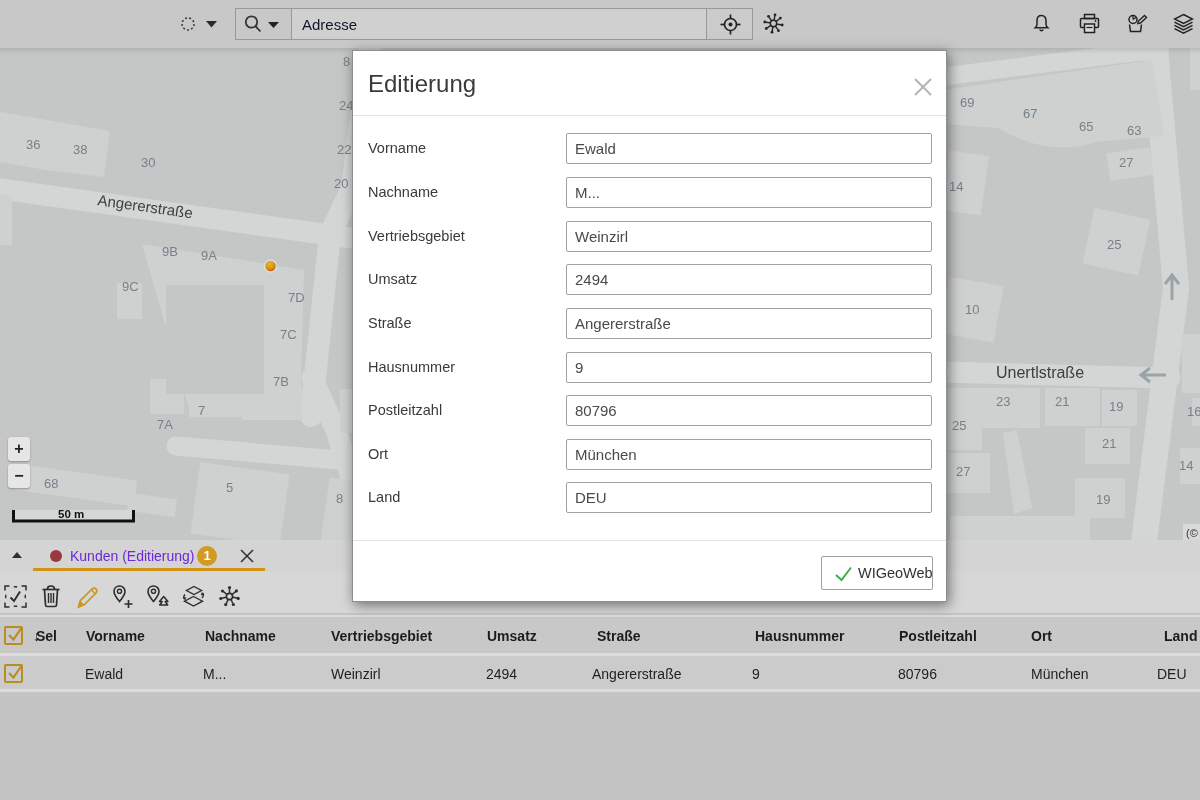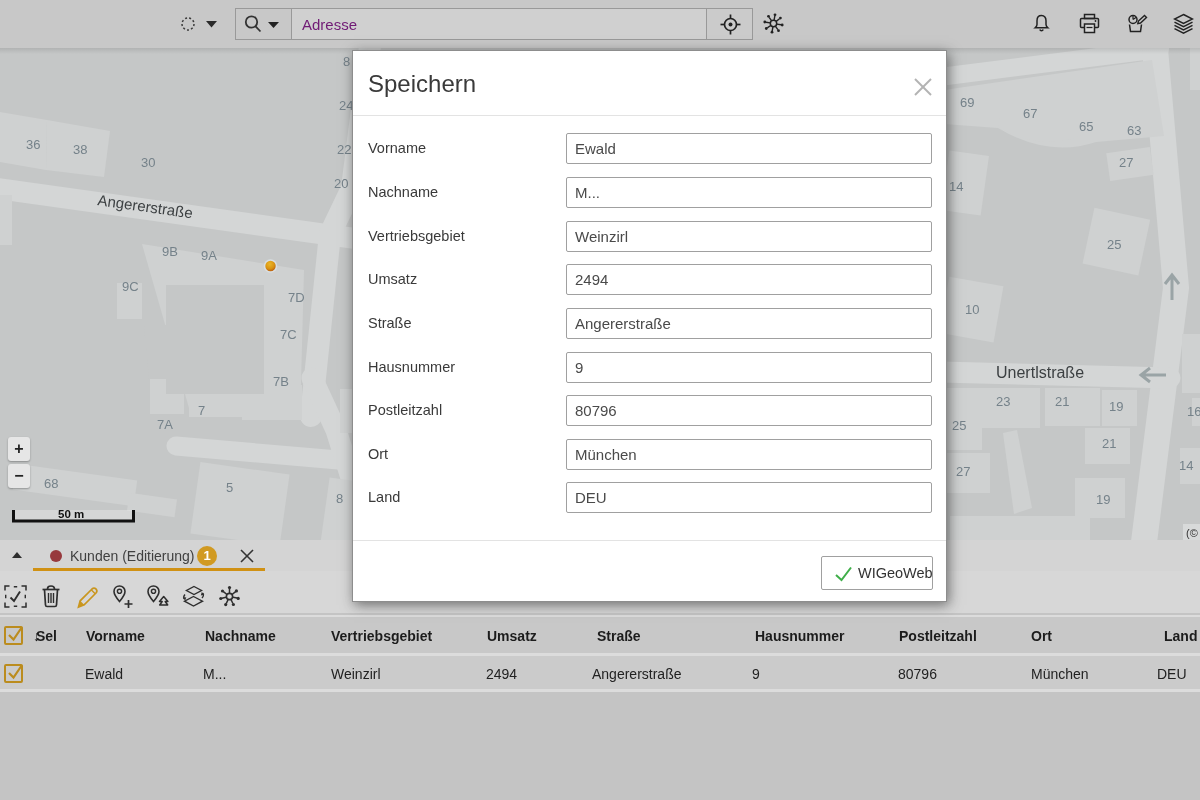--- a/index.html
+++ b/index.html
@@ -8,38 +8,38 @@
 #app { position:absolute; left:0; top:0; width:1200px; height:800px; }
 
 
 #topbar { position:absolute; left:0; top:0; width:1200px; height:48px; background:#c8c8c8; z-index:30; }
 #logo { position:absolute; left:17px; top:2px; width:151px; height:45px; background:#b5841a; color:#ececec; font-weight:bold; font-size:23px; display:flex; align-items:flex-end; justify-content:flex-end; padding:0 5px 3px 0; line-height:1; }
 .tb-ico { position:absolute; top:0; }
 
 
 #searchbox { position:absolute; left:235px; top:8px; width:472px; height:32px; border:1px solid #999; background:#d0d0d0; }
 #searchbtn { position:absolute; left:0; top:0; width:56px; height:30px; border-right:1px solid #999; background:#c8c8c8; }
-#searchinput { position:absolute; left:66px; top:7px; font-size:15px; color:#701a75; }
+#searchinput { position:absolute; left:66px; top:7px; font-size:15px; color:#0f172a; }
 #locatebtn { position:absolute; left:706px; top:8px; width:47px; height:32px; border:1px solid #999; background:#cbcbcb; }
 
 
 #map { position:absolute; left:0; top:48px; width:1200px; height:495px; z-index:1; }
 
 
 #zoomctl { position:absolute; left:8px; top:437px; width:22px; z-index:5; }
 .zbtn { width:22px; height:24px; background:#e6e6e6; color:#222; font-weight:bold; font-size:16px; text-align:center; line-height:23px; box-shadow:0 1px 2px rgba(0,0,0,0.3); }
 .zbtn.up { border-radius:3px; margin-bottom:3px; }
 .zbtn.dn { border-radius:3px; }
 
 
 #panel { position:absolute; left:0; top:540px; width:1200px; height:260px; background:#c4c4c4; z-index:10; }
 #tabbar { position:absolute; left:0; top:0; width:1200px; height:31px; background:#d4d4d4; }
 #collapse { position:absolute; left:12px; top:12px; width:0; height:0; border-left:5.5px solid transparent; border-right:5.5px solid transparent; border-bottom:6.5px solid #2e2e2e; }
 #reddot { position:absolute; left:50px; top:10px; width:12px; height:12px; border-radius:50%; background:#97393d; }
-#tabtext { position:absolute; left:70px; top:8px; font-size:14px; color:#404040; }
+#tabtext { position:absolute; left:70px; top:8px; font-size:14px; color:#6d28d9; }
 #badge { position:absolute; left:197px; top:6px; width:20px; height:20px; border-radius:50%; background:#d19a22; color:#fff; font-size:13px; font-weight:bold; text-align:center; line-height:20px; }
 #tabline { position:absolute; left:33px; top:28px; width:232px; height:3px; background:#d09114; }
 #tabclose { position:absolute; left:239px; top:8px; }
 #toolbar { position:absolute; left:0; top:31px; width:1200px; height:42px; background:#d7d7d7; }
 .tbico { position:absolute; top:13px; }
 
 
 #thead { position:absolute; left:0; top:75px; width:1200px; height:38px; background:#c8c8c8; border-top:2px solid #dcdcdc; }
 #tsep { position:absolute; left:0; top:113px; width:1200px; height:3px; background:#dcdcdc; }
 #trow { position:absolute; left:0; top:116px; width:1200px; height:36px; background:#cbcbcb; border-bottom:3px solid #dcdcdc; }
@@ -384,21 +384,21 @@
     <div class="dcell" style="left:486px">2494</div>
     <div class="dcell" style="left:592px">Angererstraße</div>
     <div class="dcell" style="left:752px">9</div>
     <div class="dcell" style="left:898px">80796</div>
     <div class="dcell" style="left:1031px">München</div>
     <div class="dcell" style="left:1157px">DEU</div>
   </div>
 </div>
 
 <div id="modal">
-  <div id="mtitle">Speichern</div>
+  <div id="mtitle">Editierung</div>
   <svg id="mclose" width="20" height="20">
         <line x1="2" y1="2" x2="18" y2="18" stroke="#b3b3b3" stroke-width="2"></line>
         <line x1="18" y1="2" x2="2" y2="18" stroke="#b3b3b3" stroke-width="2"></line>
       </svg>
   <div id="mheadline"></div>
   <div class="frow" style="top:82px">
         <div class="flabel">Vorname</div>
         <div class="finput">Ewald</div>
       </div>
   <div class="frow" style="top:126px">

